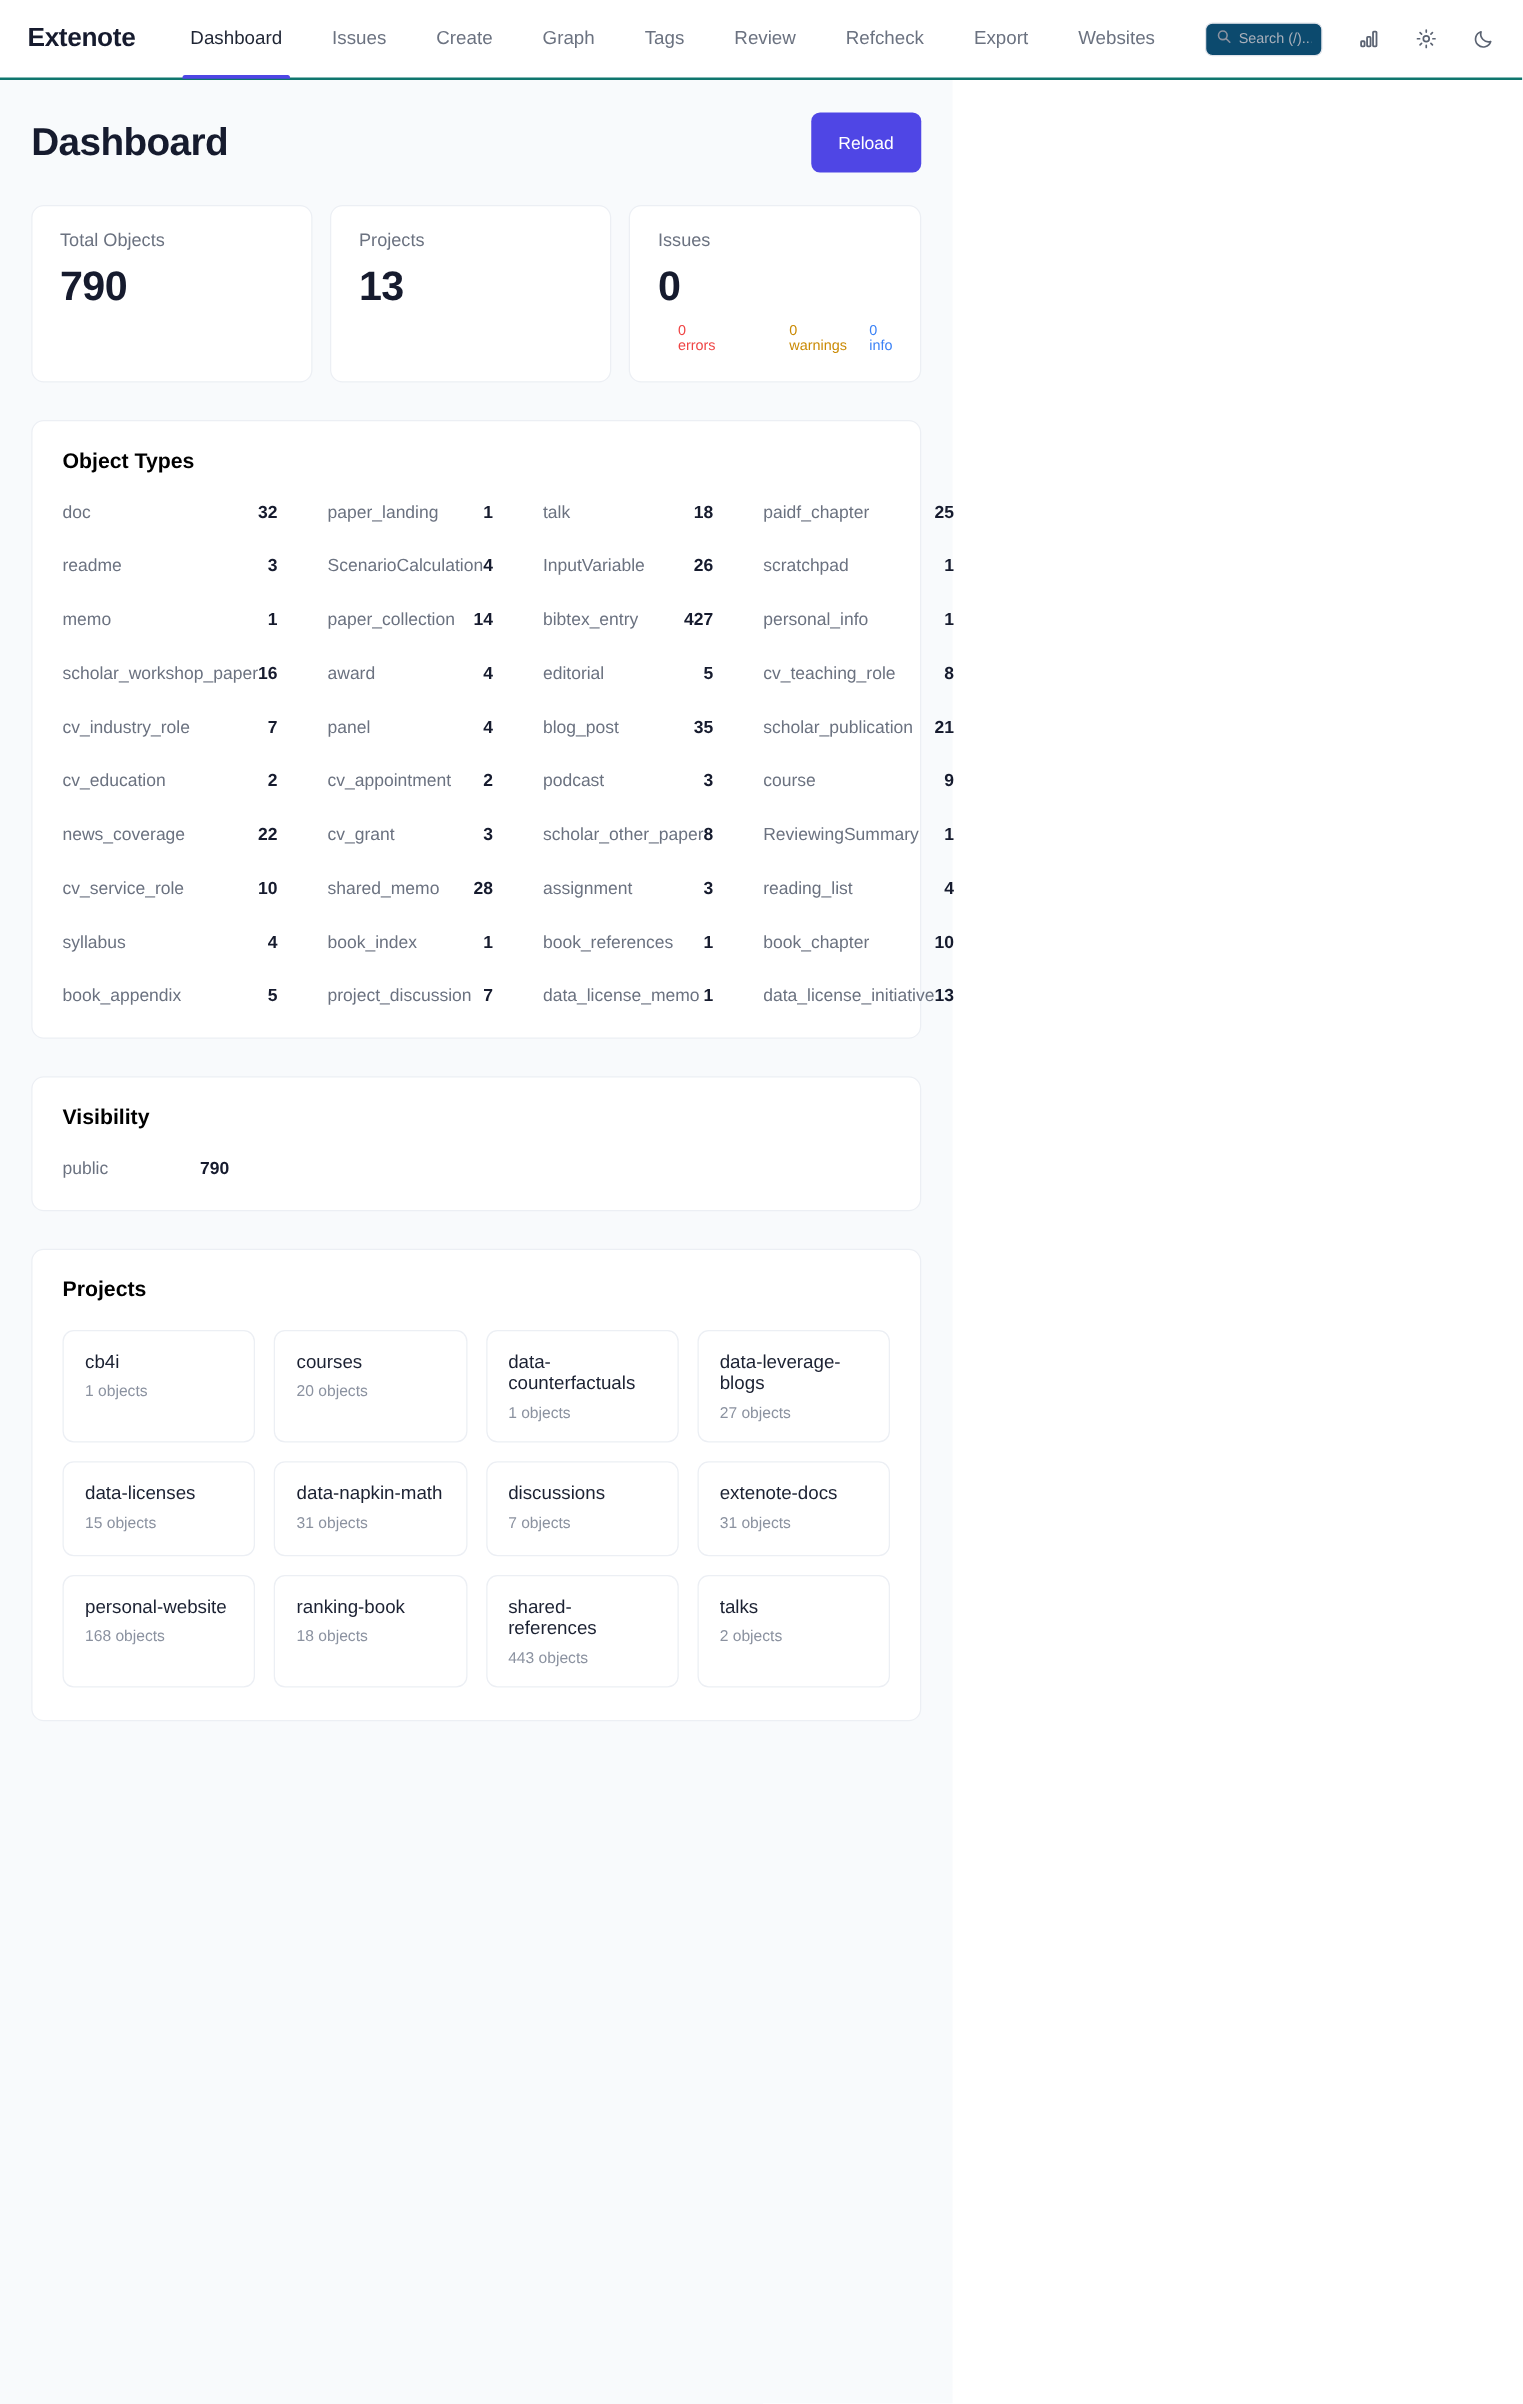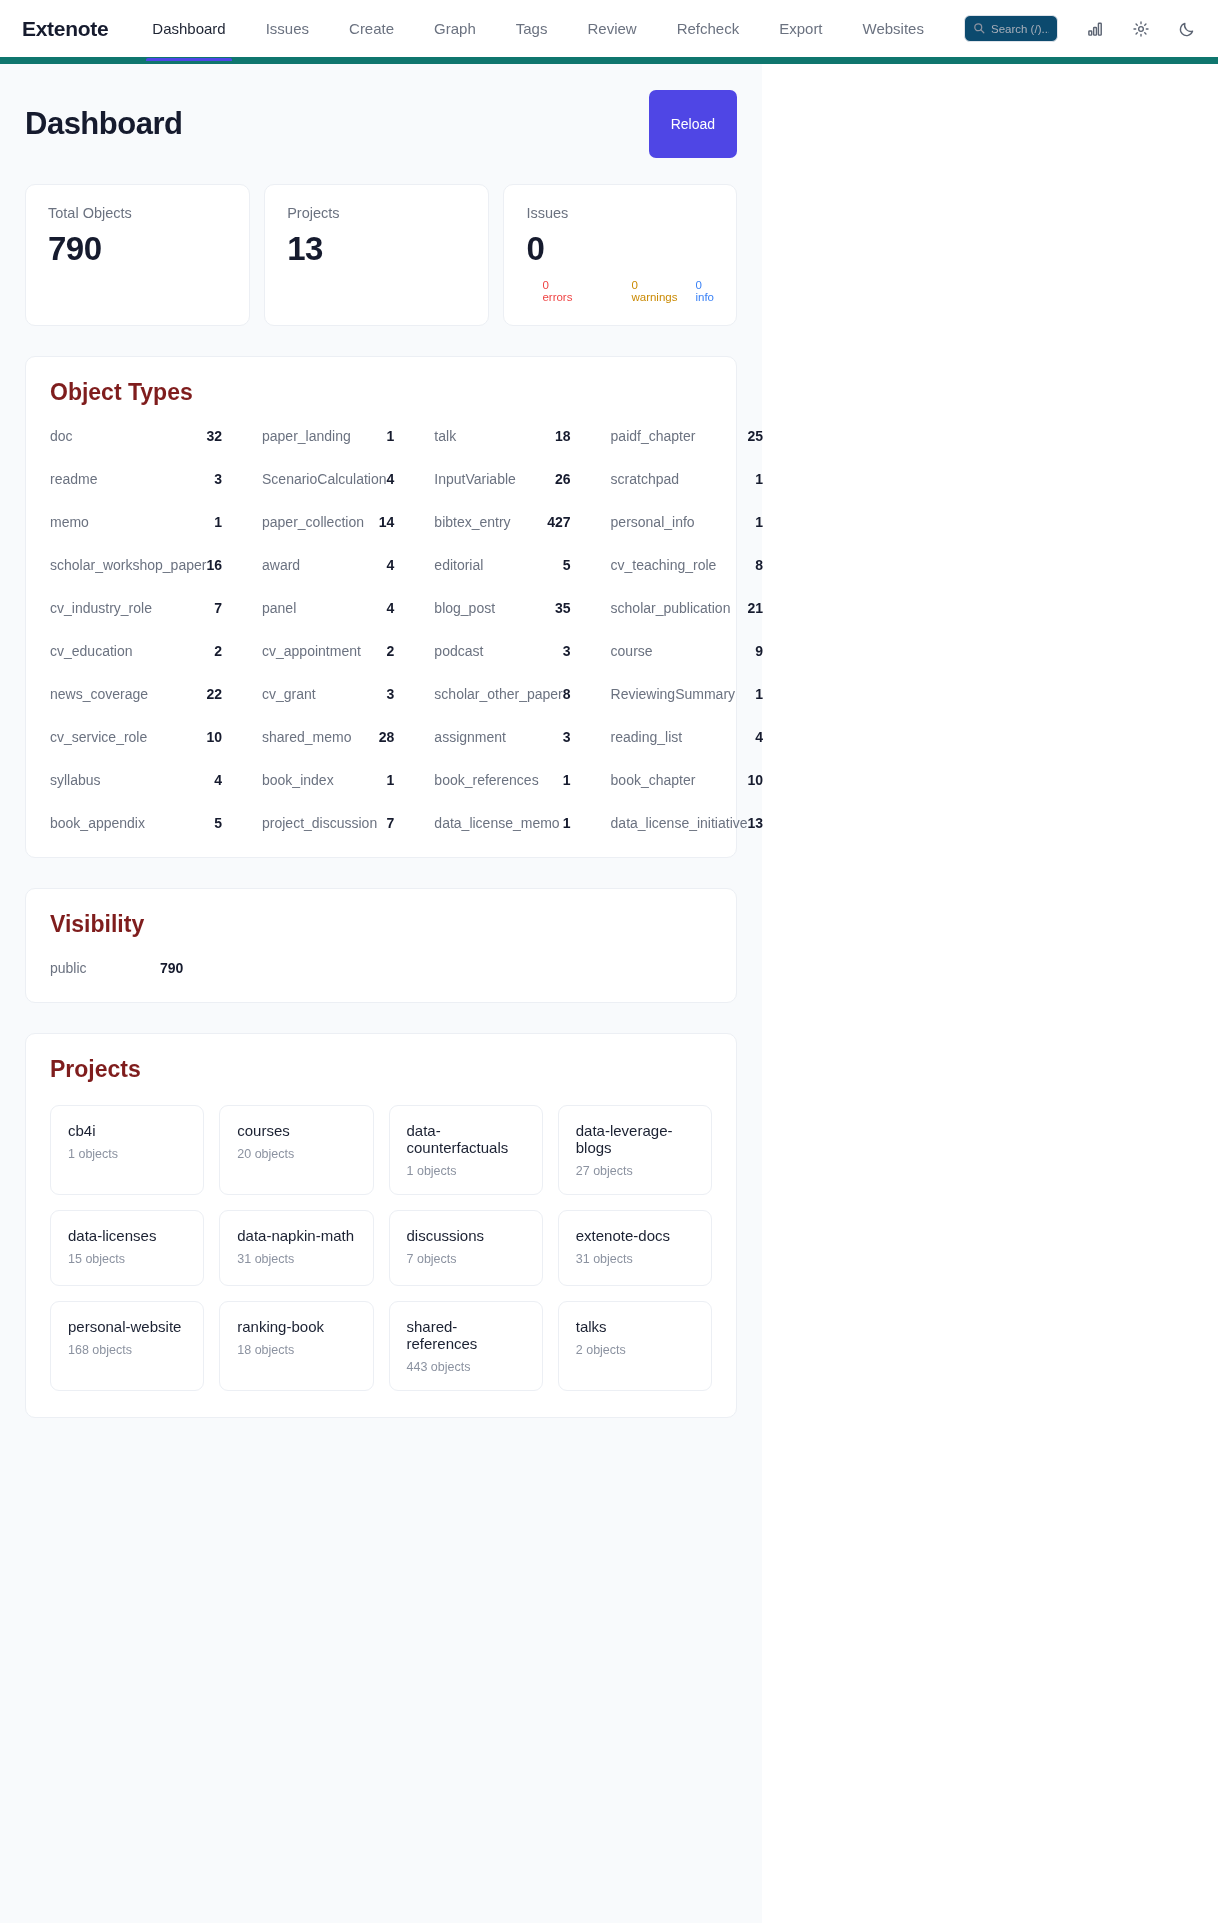--- a/index.html
+++ b/index.html
@@ -15,21 +15,21 @@
     width: 1218px;
     height: 1923px;
     overflow: hidden;
     background: #ffffff;
   }
 
   
   .navbar {
     height: 64px;
     background: #ffffff;
-    border-bottom: 7px solid #0f766e;
+    border-bottom: 2px solid #0f766e;
     display: flex;
     align-items: center;
     padding: 0 22px;
     gap: 0;
   }
   .brand {
     font-size: 21px;
     font-weight: bold;
     color: #161b2e;
     letter-spacing: -0.3px;
@@ -104,21 +104,21 @@
     font-weight: bold;
     color: #161b2e;
     letter-spacing: -0.5px;
   }
   .reload-btn {
     background: #4f46e5;
     color: #ffffff;
     font-size: 14px;
     border: 0;
     border-radius: 7px;
-    padding: 26px 22px;
+    padding: 16px 22px;
     cursor: pointer;
     font-family: "Liberation Sans", sans-serif;
   }
 
   
   .stats-row { display: flex; gap: 14px; margin-bottom: 30px; }
   .stat-card {
     flex: 1 1 0;
     background: #ffffff;
     border: 1px solid #eceff4;
@@ -135,23 +135,23 @@
 
   
   .panel {
     background: #ffffff;
     border: 1px solid #eceff4;
     border-radius: 10px;
     padding: 22px 24px 26px 24px;
     margin-bottom: 30px;
   }
   .panel-title {
-    font-size: 23px;
+    font-size: 17px;
     font-weight: bold;
-    color: #7f1d1d;
+    color: #000000;
     margin-bottom: 22px;
   }
 
   
   .types-grid {
     display: grid;
     grid-template-columns: repeat(4, 1fr);
     row-gap: 27px;
     column-gap: 0px;
   }

